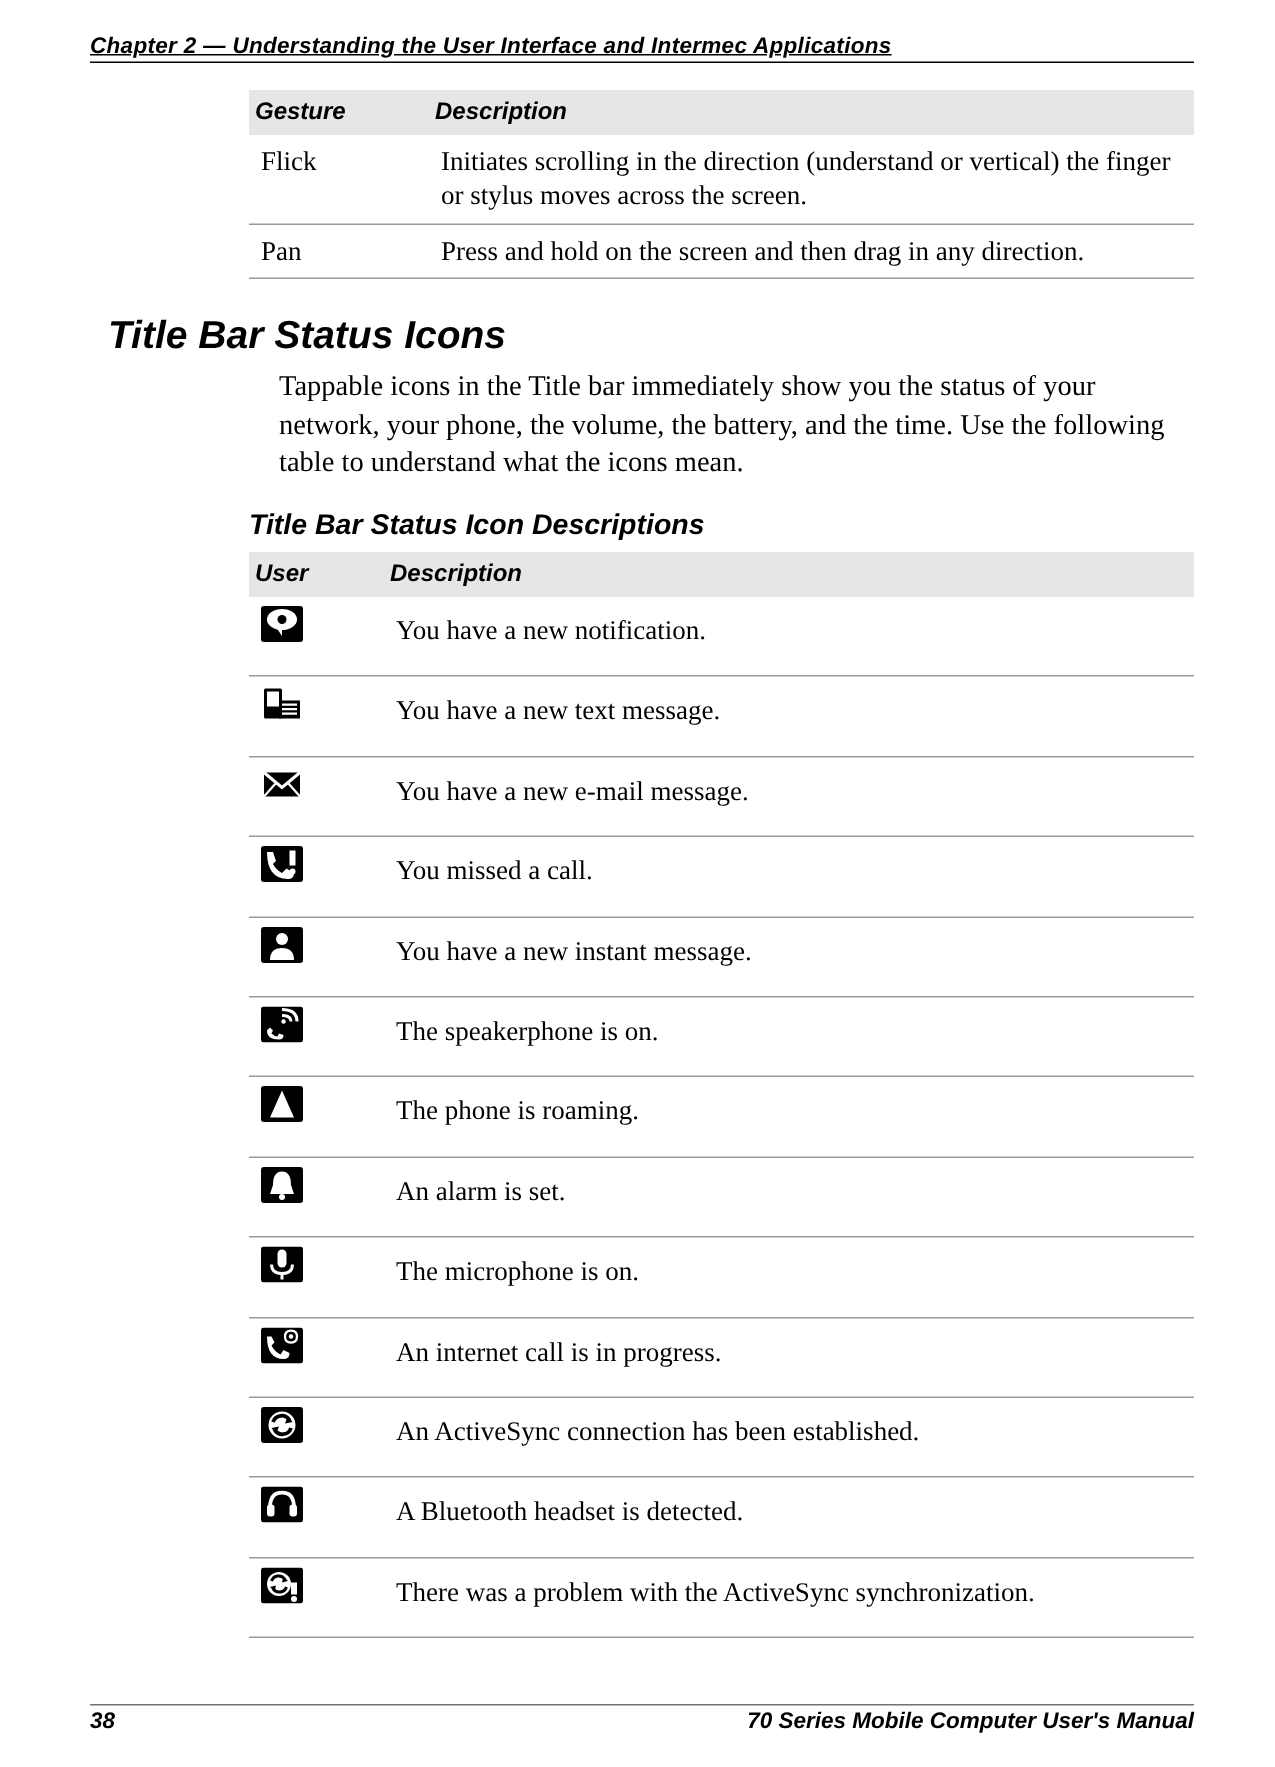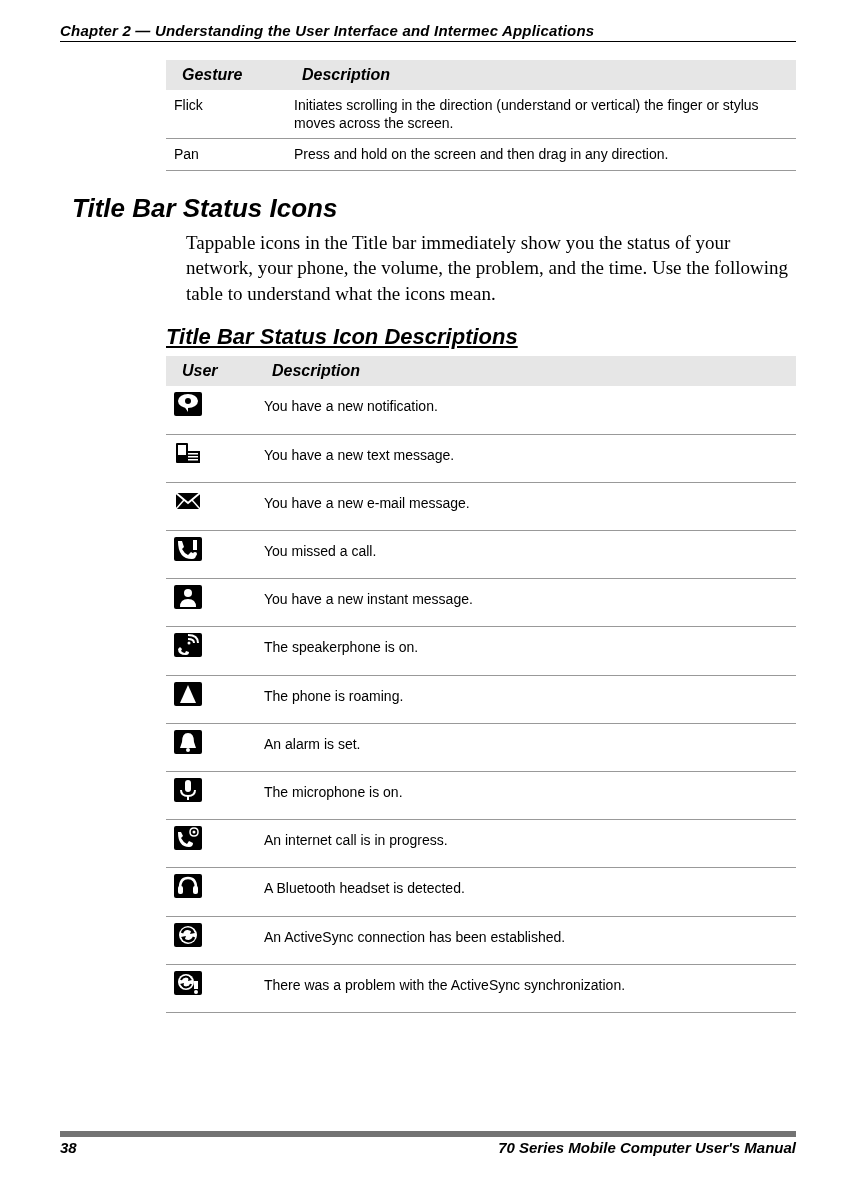--- a/index.html
+++ b/index.html
@@ -17,42 +17,43 @@
   }
   .chapter-header {
     font-family: "Arial Black", Arial, sans-serif;
     font-weight: 900;
     font-style: italic;
     font-size: 15px;
     letter-spacing: 0.2px;
     border-bottom: 1px solid #000;
     padding-bottom: 2px;
     margin-bottom: 18px;
+    text-decoration: underline;
   }
   table.gesture-table, table.icon-table {
     border-collapse: collapse;
     width: 630px;
     margin-left: 106px;
     font-size: 18px;
   }
   table.gesture-table th, table.icon-table th {
     background: #e6e6e6;
     text-align: left;
     font-family: "Arial Black", Arial, sans-serif;
     font-weight: 900;
     font-style: italic;
     font-size: 16px;
-    padding: 6px 8px 6px 16px;
+    padding: 6px 8px 6px 4px;
   }
   table.gesture-table td, table.icon-table td {
     padding: 6px 8px 6px 8px;
     border-bottom: 1px solid #999;
     vertical-align: top;
-    font-family: Liberation Sans, sans-serif;
-    font-size: 14px;
+    font-family: Liberation Serif, serif;
+    font-size: 18px;
     line-height: 1.3;
   }
   .col-gesture { width: 120px; }
   .col-icon { width: 90px; }
   h2.section-title {
     font-family: "Arial Black", Arial, sans-serif;
     font-weight: 900;
     font-style: italic;
     font-size: 26px;
     margin: 22px 0 6px 12px;
@@ -61,44 +62,43 @@
     font-family: 'Hoefler Text', Georgia, serif;
     font-size: 19px;
     line-height: 1.35;
     margin: 0 0 18px 126px;
     width: 610px;
   }
   .subsection-title {
     font-family: "Arial Black", Arial, sans-serif;
     font-weight: 900;
     font-style: italic;
-    font-size: 22px;
+    font-size: 19px;
     margin: 18px 0 6px 106px;
-    text-decoration: underline;
   }
   .icon-table td.icon-cell {
     text-align: left;
     padding-top: 6px;
     padding-bottom: 6px;
   }
   .icon-table td.desc-cell {
     padding-top: 11px;
     padding-bottom: 18px;
   }
   .icon-svg {
     width: 28px;
     height: 24px;
     display: block;
   }
   .footer {
     position: absolute;
     bottom: 22px;
     left: 60px;
     right: 54px;
-    border-top: 6px solid #737373;
+    border-top: 1px solid #737373;
     padding-top: 2px;
     display: flex;
     justify-content: space-between;
     font-family: "Arial Black", Arial, sans-serif;
     font-weight: 900;
     font-style: italic;
     font-size: 15px;
   }
 </style>
 </head>
@@ -120,21 +120,21 @@
         <td>Initiates scrolling in the direction (understand or vertical) the finger or stylus moves across the screen.</td>
       </tr>
       <tr>
         <td>Pan</td>
         <td>Press and hold on the screen and then drag in any direction.</td>
       </tr>
     </tbody>
   </table>
 
   <h2 class="section-title">Title Bar Status Icons</h2>
-  <p class="body-para">Tappable icons in the Title bar immediately show you the status of your network, your phone, the volume, the problem, and the time. Use the following table to understand what the icons mean.</p>
+  <p class="body-para">Tappable icons in the Title bar immediately show you the status of your network, your phone, the volume, the battery, and the time. Use the following table to understand what the icons mean.</p>
 
   <div class="subsection-title">Title Bar Status Icon Descriptions</div>
 
   <table class="icon-table">
     <thead>
       <tr>
         <th class="col-icon">User</th>
         <th>Description</th>
       </tr>
     </thead>
@@ -245,39 +245,39 @@
               <circle cx="20" cy="6" r="1.5" fill="#fff"></circle>
               <path d="M16 6 Q16 2 20 2 Q24 2 24 6 Q24 10 20 10 Q16 10 16 6" stroke="#fff" stroke-width="1.5" fill="none"></path>
             </svg>
         </td>
         <td class="desc-cell">An internet call is in progress.</td>
       </tr>
       <tr>
         <td class="icon-cell">
           <svg class="icon-svg" viewBox="0 0 28 24">
               <rect x="0" y="0" width="28" height="24" rx="2" fill="#000"></rect>
-              <path d="M6 14 Q6 4 14 4 Q22 4 22 14" stroke="#fff" stroke-width="2.5" fill="none"></path>
-              <rect x="4" y="12" width="5" height="8" rx="2" fill="#fff"></rect>
-              <rect x="19" y="12" width="5" height="8" rx="2" fill="#fff"></rect>
-            </svg>
-        </td>
-        <td class="desc-cell">A Bluetooth headset is detected.</td>
-      </tr>
-      <tr>
-        <td class="icon-cell">
-          <svg class="icon-svg" viewBox="0 0 28 24">
-              <rect x="0" y="0" width="28" height="24" rx="2" fill="#000"></rect>
               <circle cx="14" cy="12" r="9" fill="#fff"></circle>
               <path d="M8 10 A6 6 0 0 1 19 9" stroke="#000" stroke-width="2.5" fill="none"></path>
               <polygon points="18,6 21,10 16,11" fill="#000"></polygon>
               <path d="M20 14 A6 6 0 0 1 9 15" stroke="#000" stroke-width="2.5" fill="none"></path>
               <polygon points="10,18 7,14 12,13" fill="#000"></polygon>
             </svg>
         </td>
         <td class="desc-cell">An ActiveSync connection has been established.</td>
+      </tr>
+      <tr>
+        <td class="icon-cell">
+          <svg class="icon-svg" viewBox="0 0 28 24">
+              <rect x="0" y="0" width="28" height="24" rx="2" fill="#000"></rect>
+              <path d="M6 14 Q6 4 14 4 Q22 4 22 14" stroke="#fff" stroke-width="2.5" fill="none"></path>
+              <rect x="4" y="12" width="5" height="8" rx="2" fill="#fff"></rect>
+              <rect x="19" y="12" width="5" height="8" rx="2" fill="#fff"></rect>
+            </svg>
+        </td>
+        <td class="desc-cell">A Bluetooth headset is detected.</td>
       </tr>
       <tr>
         <td class="icon-cell">
           <svg class="icon-svg" viewBox="0 0 28 24">
               <rect x="0" y="0" width="28" height="24" rx="2" fill="#000"></rect>
               <circle cx="12" cy="11" r="8" fill="#fff"></circle>
               <path d="M7 9 A5 5 0 0 1 16 8" stroke="#000" stroke-width="2" fill="none"></path>
               <polygon points="15,6 18,9 14,10" fill="#000"></polygon>
               <path d="M17 13 A5 5 0 0 1 8 14" stroke="#000" stroke-width="2" fill="none"></path>
               <polygon points="9,16 6,13 10,12" fill="#000"></polygon>

